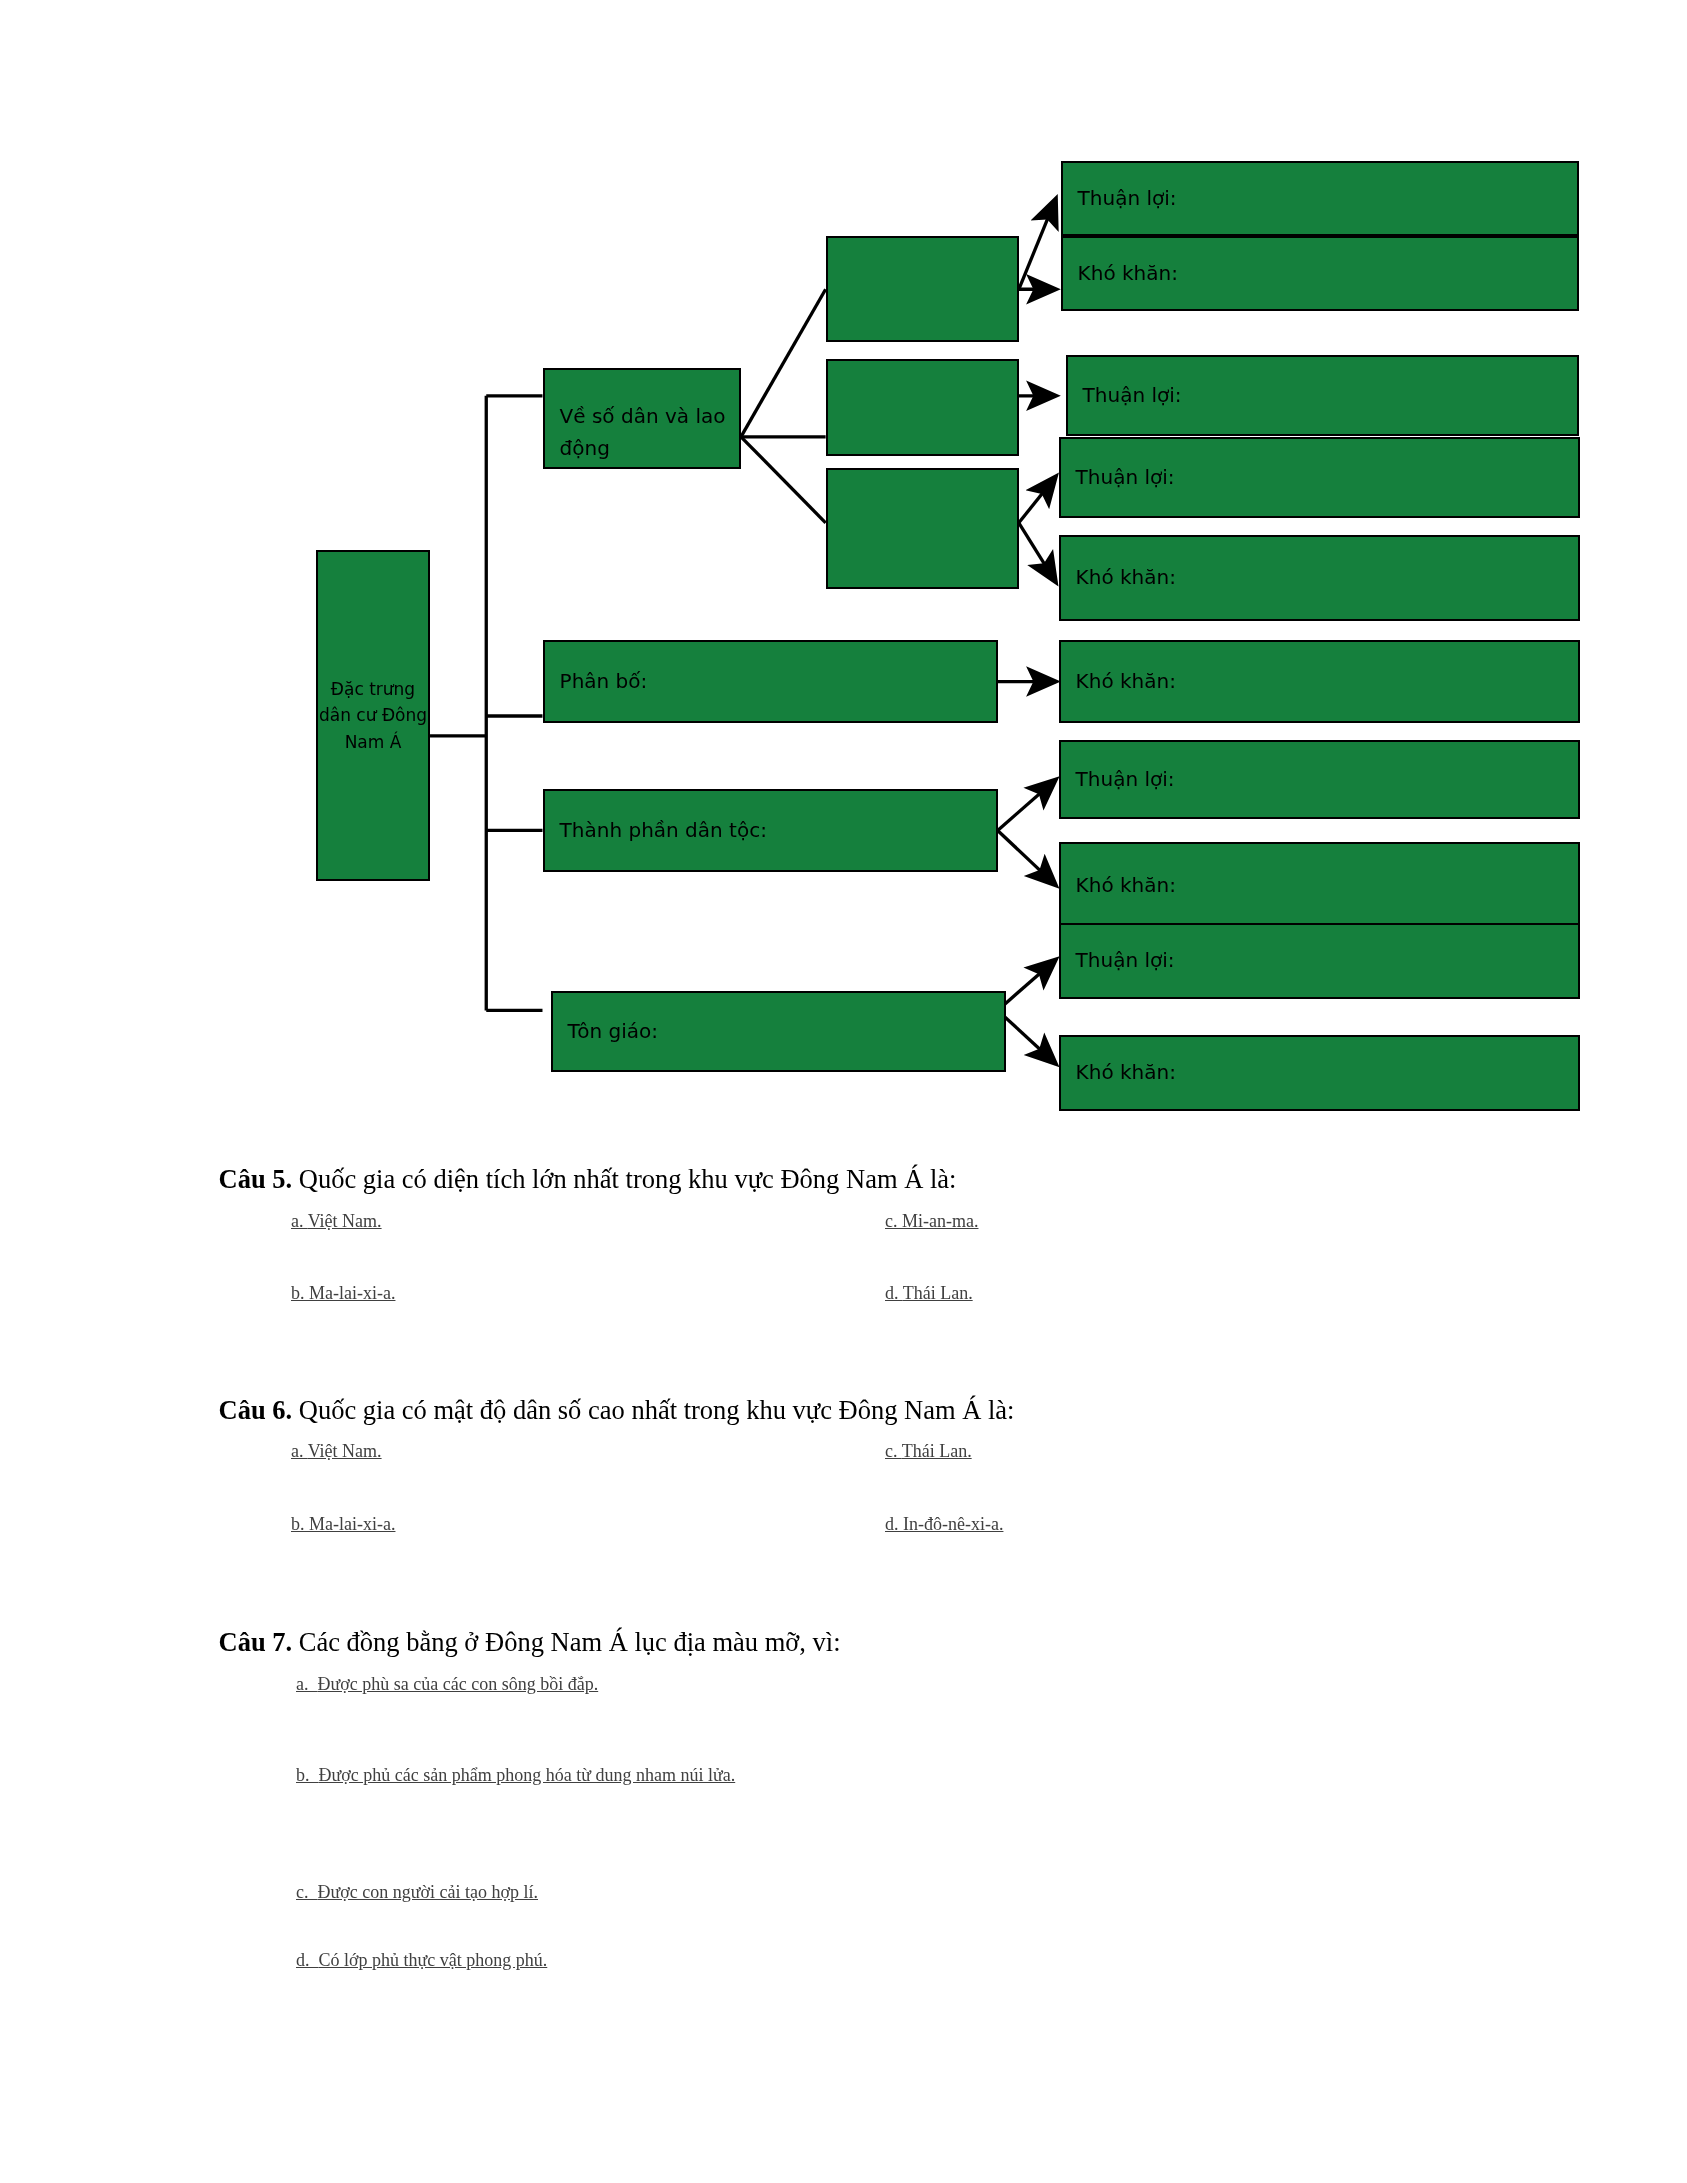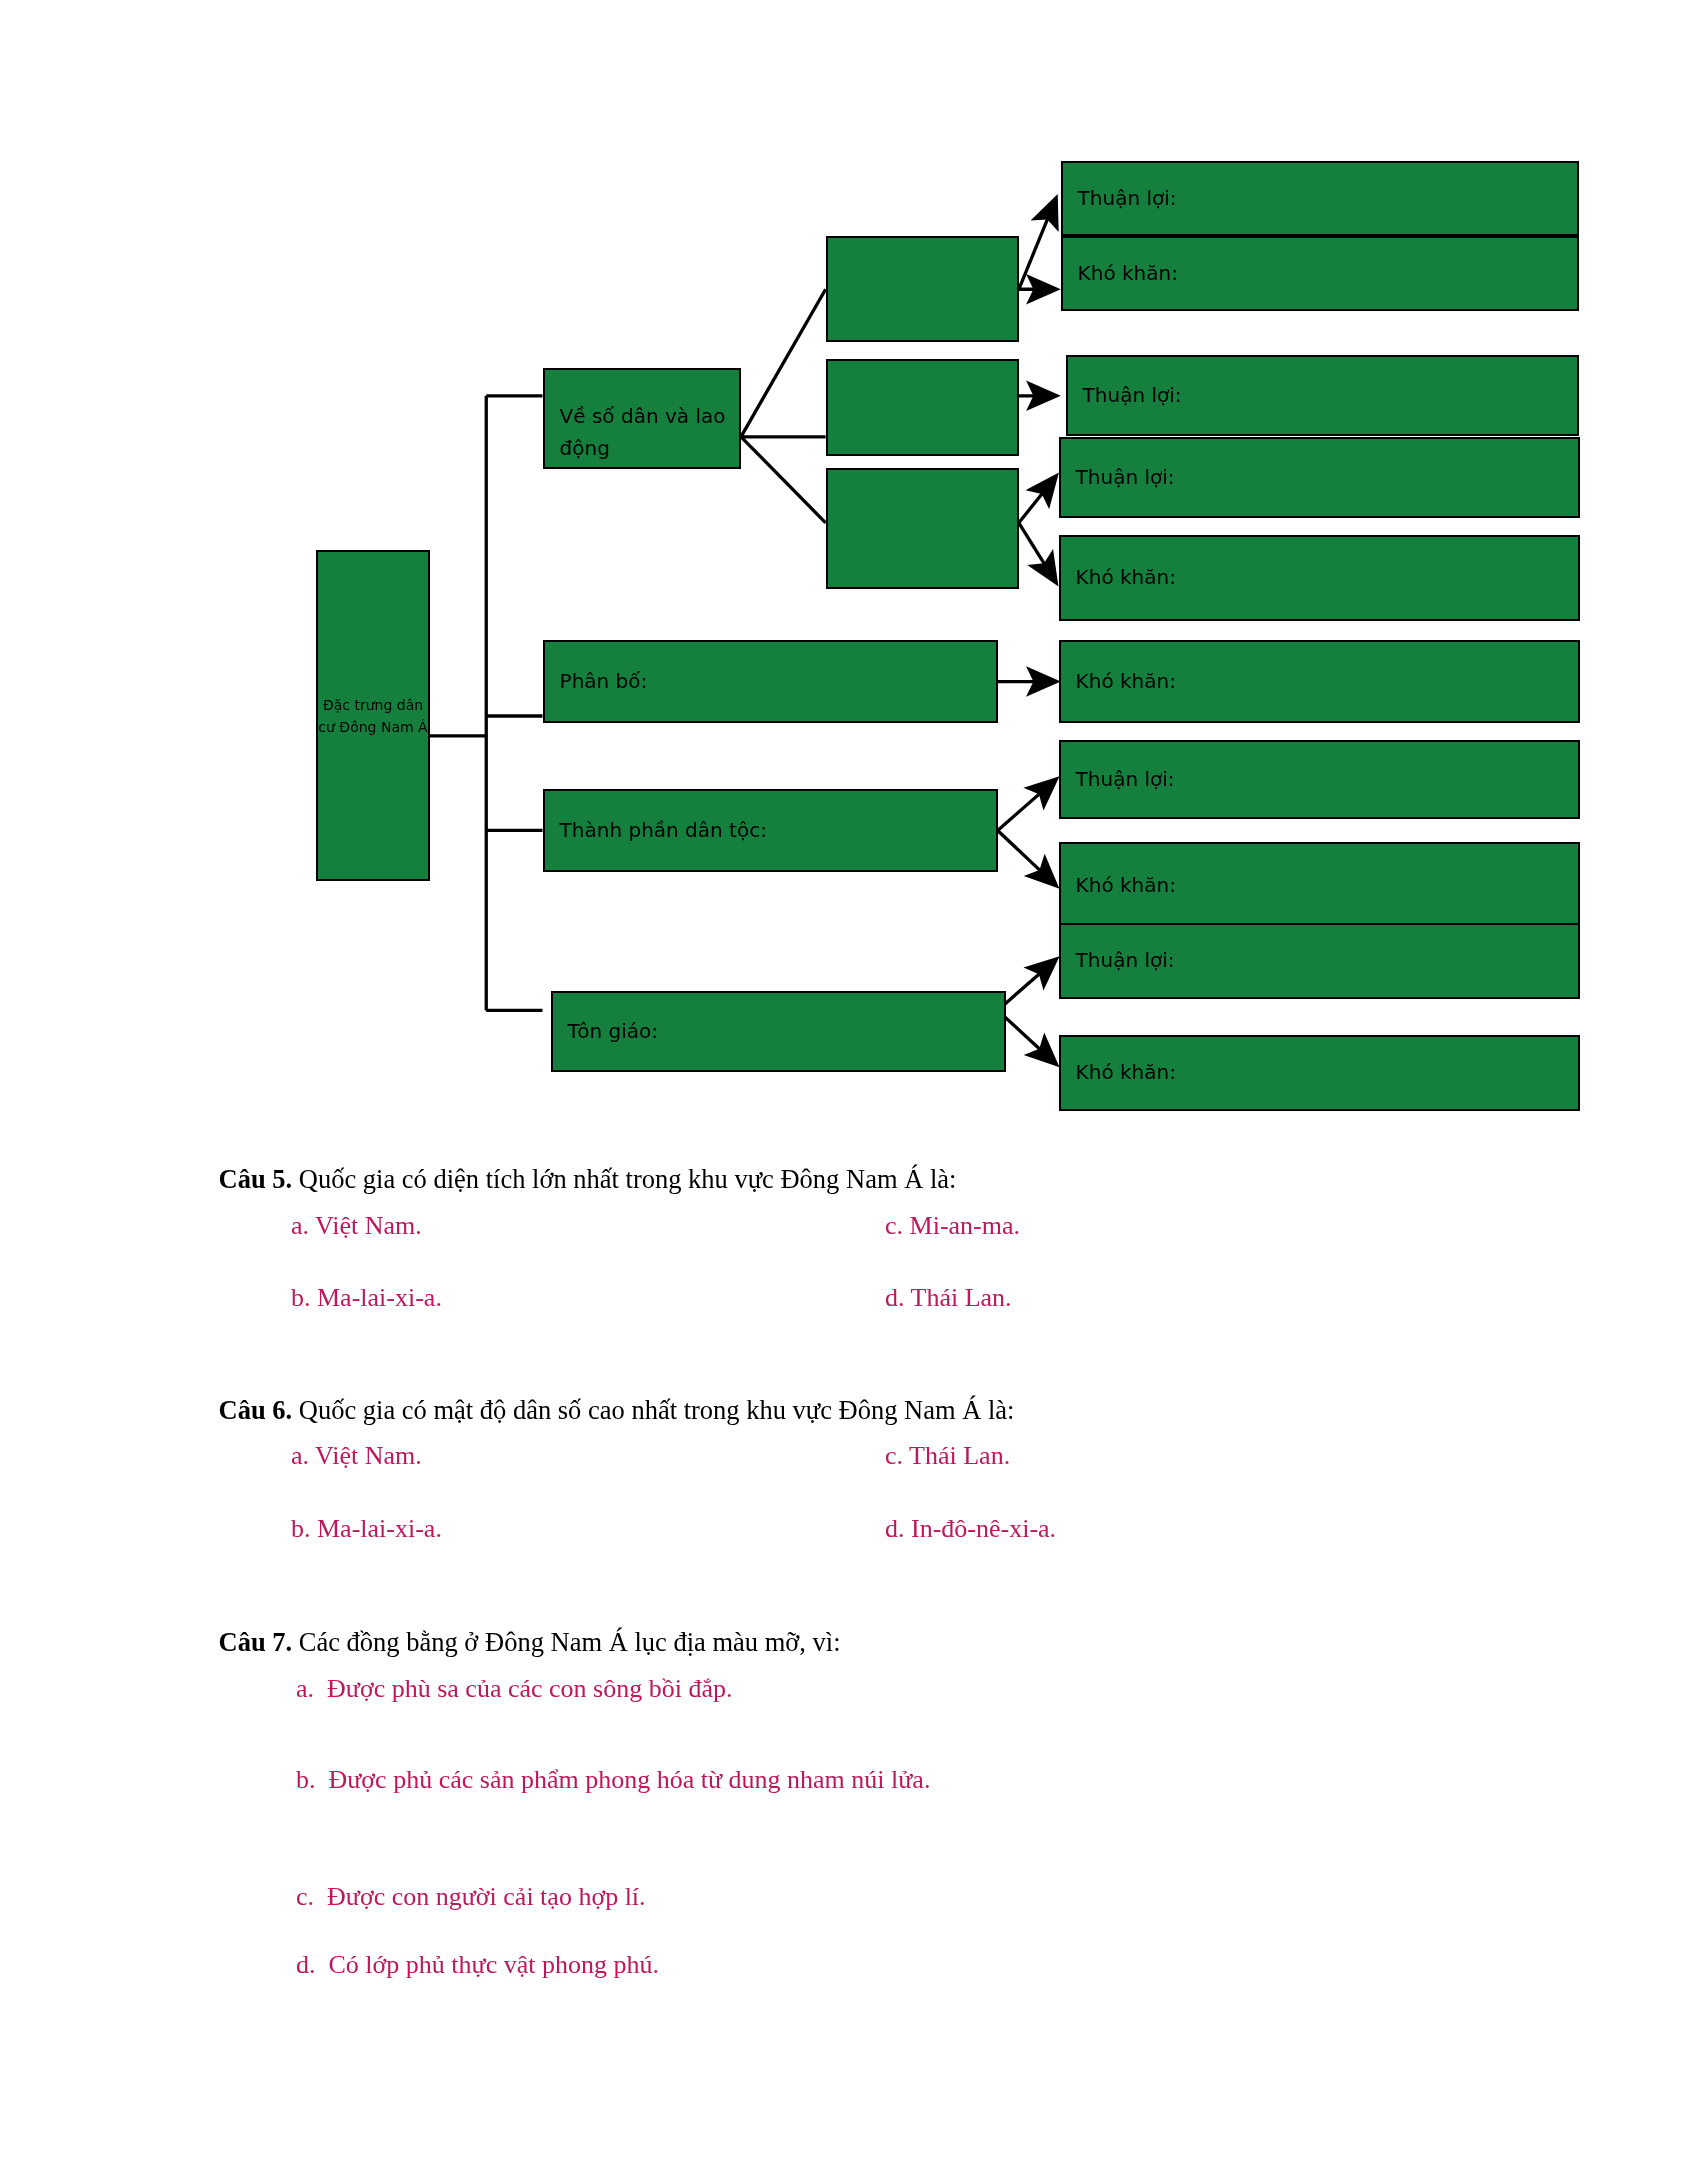--- a/index.html
+++ b/index.html
@@ -54,21 +54,21 @@
     text-align: center;
   }
   .dbox.rootbox .lbl {
     left: 0;
     right: 0;
     top: 50%;
     transform: translateY(-50%);
     text-align: center;
     white-space: normal;
     line-height: 1.58;
-    font-size: 14px;
+    font-size: 17px;
   }
   .dbox.twoline .lbl {
     top: 30px;
     white-space: normal;
     width: 88%;
     line-height: 1.6;
   }
 
   
   #body-text {
@@ -81,23 +81,24 @@
     position: absolute;
     font-family: "Liberation Serif", serif;
     font-size: 26.5px;
     white-space: pre;
     color: #000;
   }
   .qline b { font-weight: bold; margin-top: 8px; }
   .opt {
     position: absolute;
     font-family: "Liberation Serif", serif;
-    font-size: 26px;
+    font-size: 18px;
     white-space: pre;
-    color: #be185d;
+    color: #404040;
+    text-decoration: underline;
   }
 </style>
 </head>
 <body>
 
 <div id="diagram">
 
   <svg viewBox="0 0 2550 1700" xmlns="http://www.w3.org/2000/svg">
     <defs>
       <marker id="arrow" markerWidth="11" markerHeight="11" refX="9" refY="5.2" orient="auto" markerUnits="strokeWidth">

